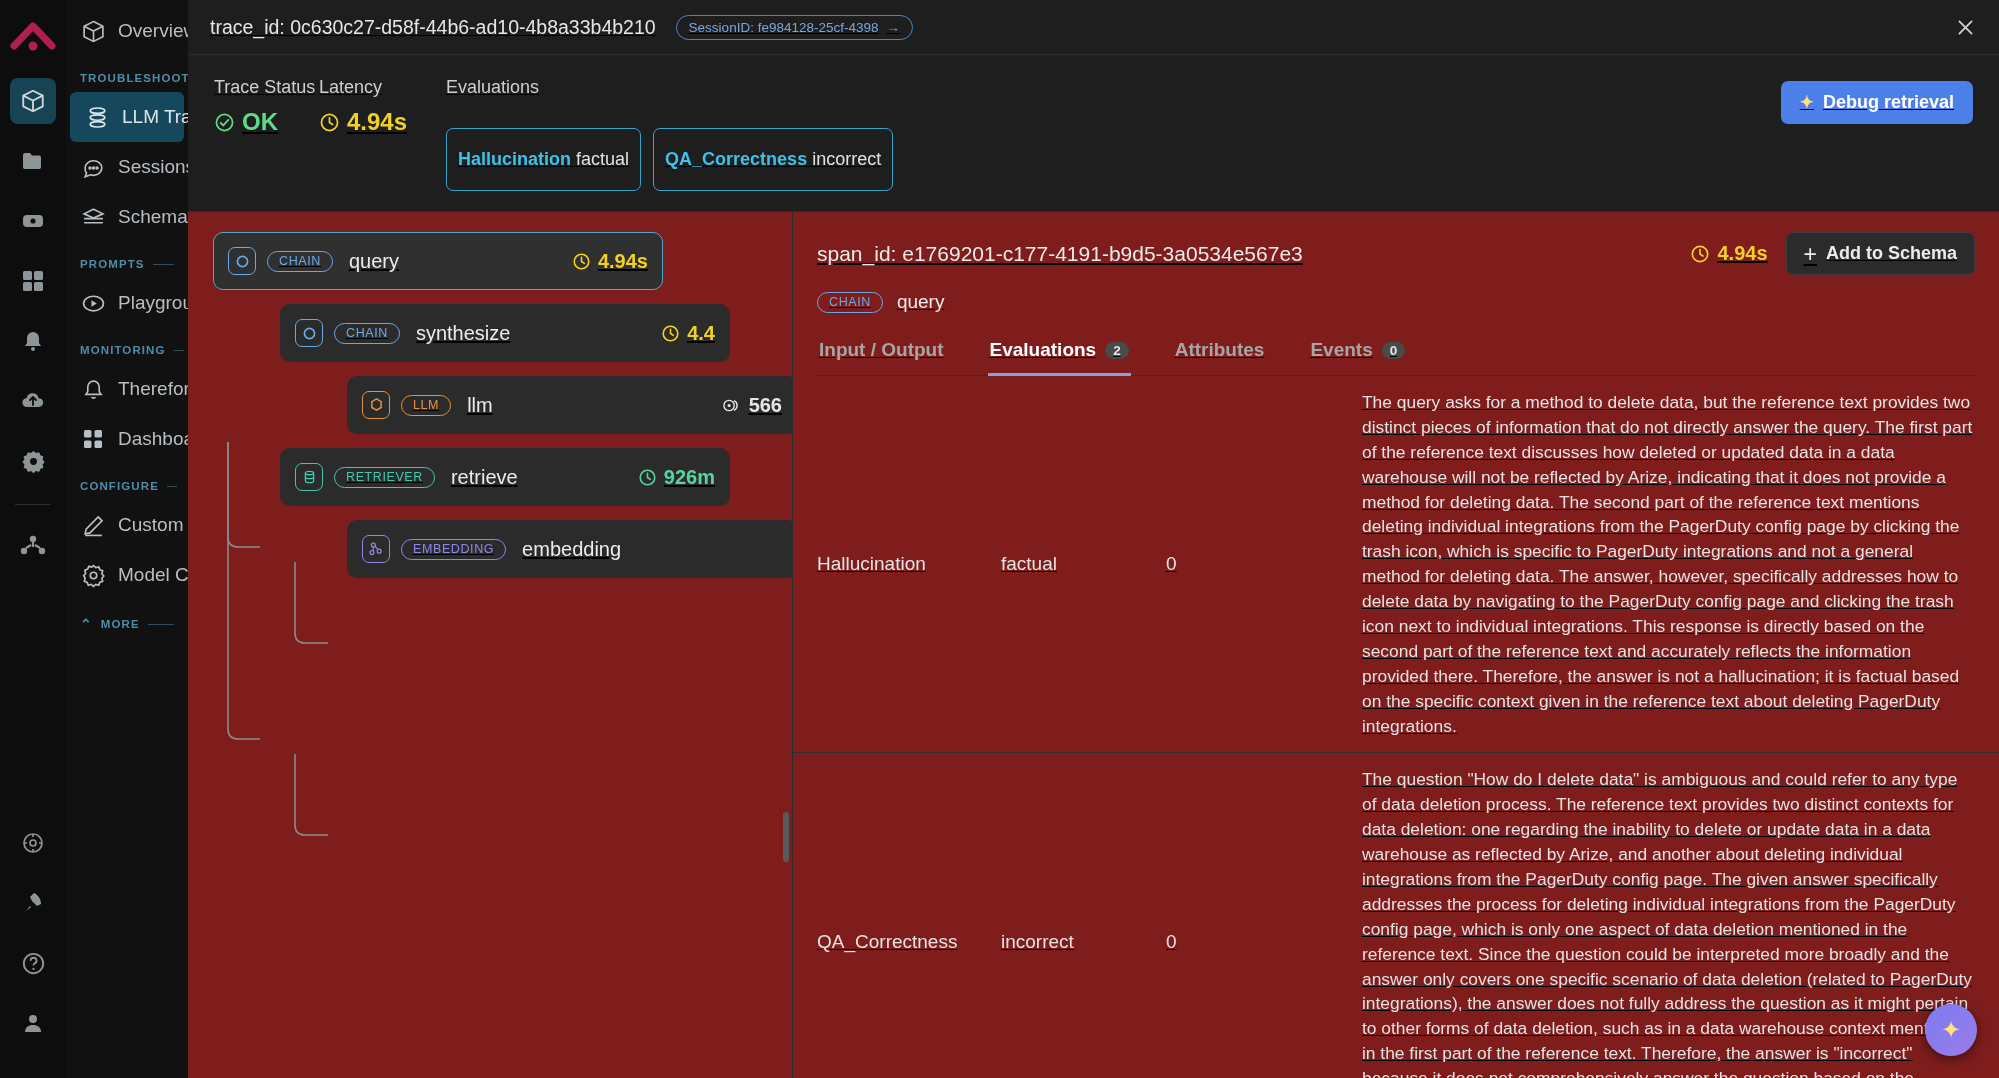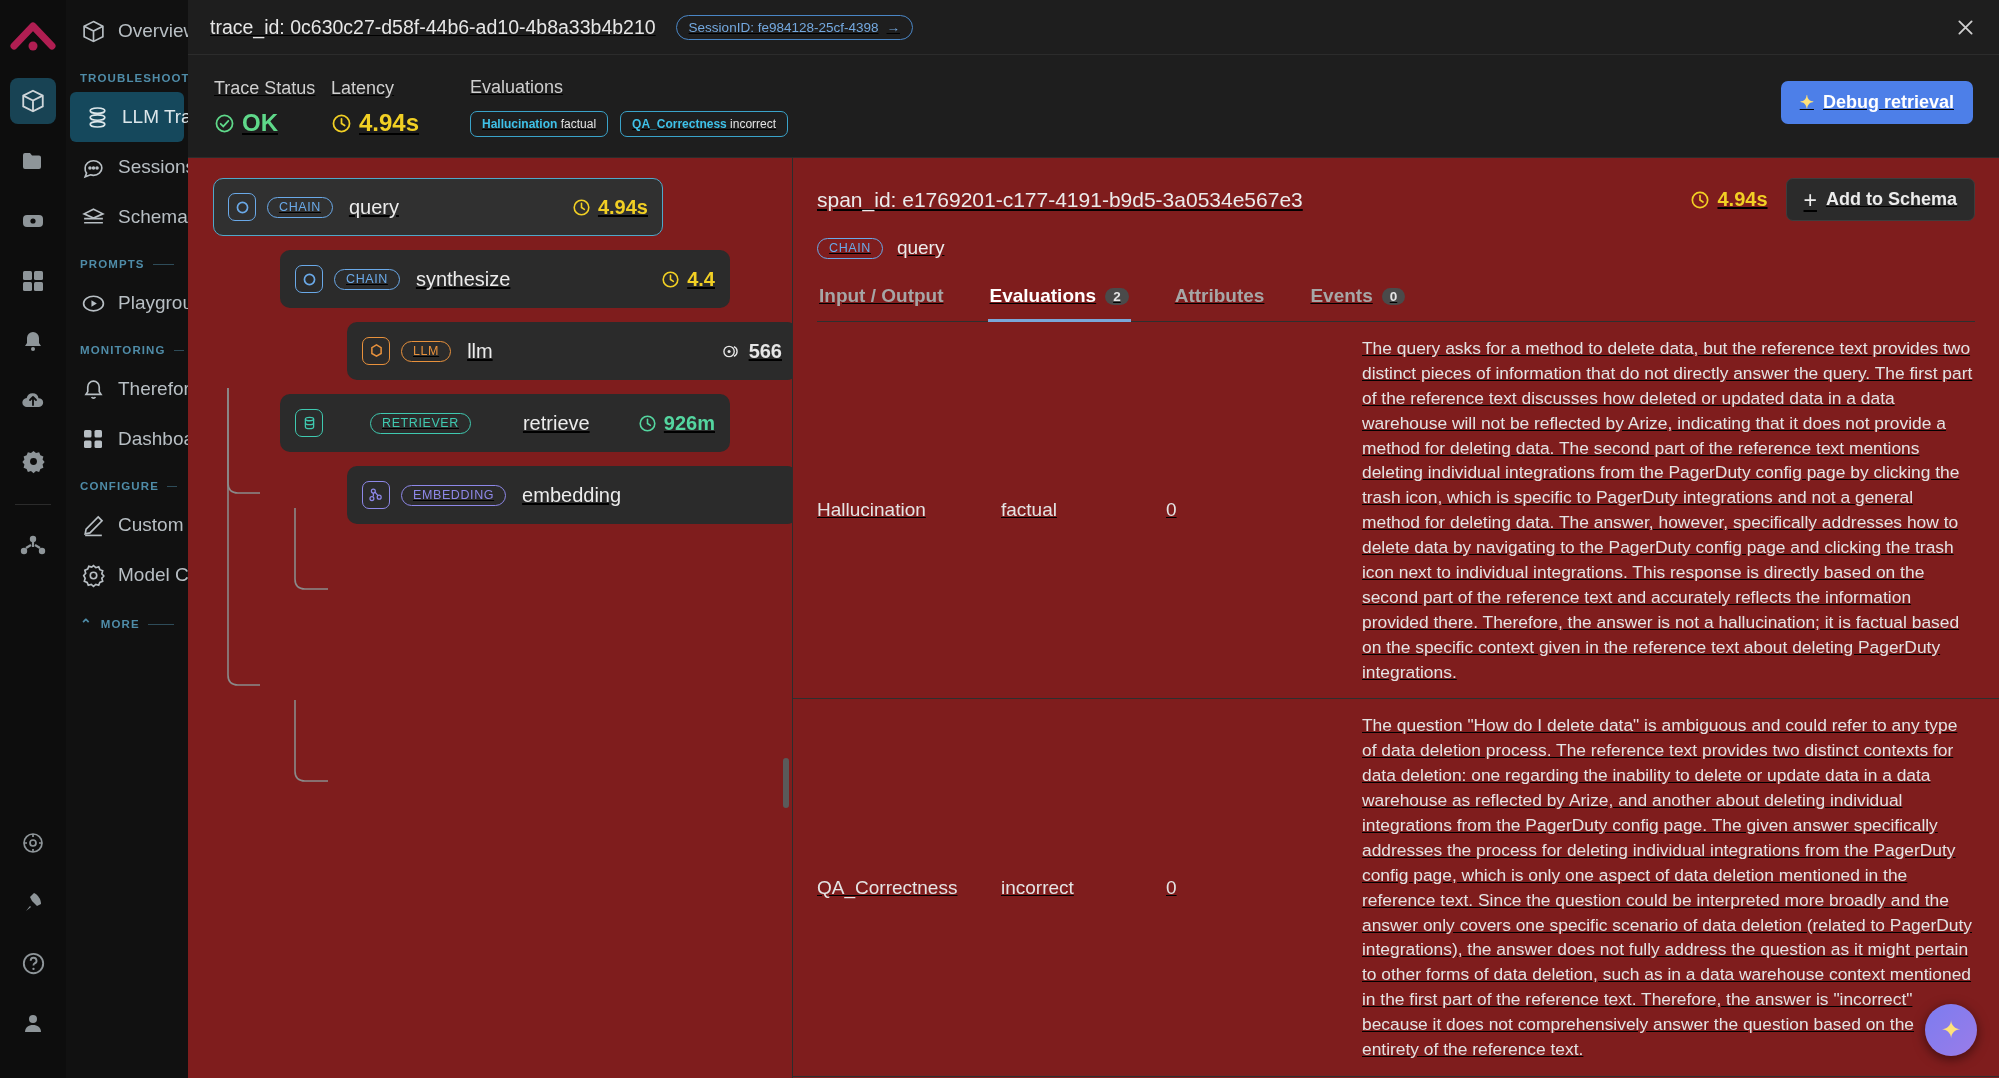--- a/index.html
+++ b/index.html
@@ -61,32 +61,32 @@
     margin-left: 20px; border: 1px solid #4a86c5; border-radius: 14px;
     padding: 4px 12px; color: #74a9e0; font-size: 13.5px; display: flex; align-items: center; gap: 8px;
   }
   .close-btn {
     margin-left: auto; width: 36px; height: 36px; border-radius: 6px;
     display: flex; align-items: center; justify-content: center; color: #cfcfcf;
     border: none; background: transparent;
   }
 
   
-  .summary { display: flex; align-items: flex-end; padding: 22px 26px 20px; gap: 12px; background:#1e1e1e; }
+  .summary { display: flex; align-items: flex-start; padding: 22px 26px 20px; gap: 0; background:#1e1e1e; }
   .sumcol { display: flex; flex-direction: column; gap: 10px; }
   .sumcol.status { width: 105px; }
   .sumcol.latency { width: 127px; }
   .sum-label { color: #cfcfcf; font-size: 18px; }
   .sum-val { display: flex; align-items: center; gap: 7px; font-size: 24px; font-weight: bold; }
   .sum-val.ok { color: #5fd98a; }
   .sum-val.lat { color: #f2d024; }
   .evals-row { display: flex; gap: 12px; margin-top: 3px; }
   .eval-pill {
-    border: 1px solid #3aa3c9; border-radius: 7px; padding: 5px 11px;
-    font-size: 12px; color: #e2e2e2; white-space: nowrap;
+    border: 1px solid #3aa3c9; border-radius: 7px; padding: 20px 11px;
+    font-size: 18px; color: #e2e2e2; white-space: nowrap; margin-top: 17px;
   }
   .eval-pill b { color: #3ec1e8; font-weight: bold; }
   .debug-btn {
     margin-left: auto; align-self: flex-start; margin-top: 4px;
     background: #4d7fe8; color: #fff; border: none; border-radius: 7px;
     padding: 11px 19px; font-size: 18px; font-weight: bold;
     display: flex; align-items: center; gap: 9px;
   }
 
   
@@ -499,21 +499,21 @@
           <span class="span-metric m-white">
             <svg width="21" height="19" viewBox="0 0 26 22" fill="none" stroke="#e6e6e6" stroke-width="1.7">
                 <circle cx="10" cy="11" r="6.4"></circle>
                 <circle cx="10" cy="11" r="1.9" fill="#e6e6e6" stroke="none"></circle>
                 <path d="M16 5.1a6.4 6.4 0 0 1 0 11.8"></path>
               </svg>
             <span>566</span>
           </span>
         </div>
 
-        <div class="span-card k-retriever" style="margin-left:67px; width:450px;gap:36px;">
+        <div class="span-card k-retriever" style="margin-left:67px; width:450px;">
           <span class="span-icon">
             <svg width="15" height="16" viewBox="0 0 16 18" fill="none" stroke="#3fc9b0" stroke-width="1.5">
                 <ellipse cx="8" cy="4.6" rx="4.6" ry="1.9"></ellipse>
                 <path d="M3.4 4.6v8.8c0 1.05 2.06 1.9 4.6 1.9s4.6-.85 4.6-1.9V4.6"></path>
                 <path d="M3.4 9c0 1.05 2.06 1.9 4.6 1.9s4.6-.85 4.6-1.9"></path>
               </svg>
           </span>
           <span class="kind-pill">RETRIEVER</span>
           <span class="span-name">retrieve</span>
           <span class="span-metric m-green">

